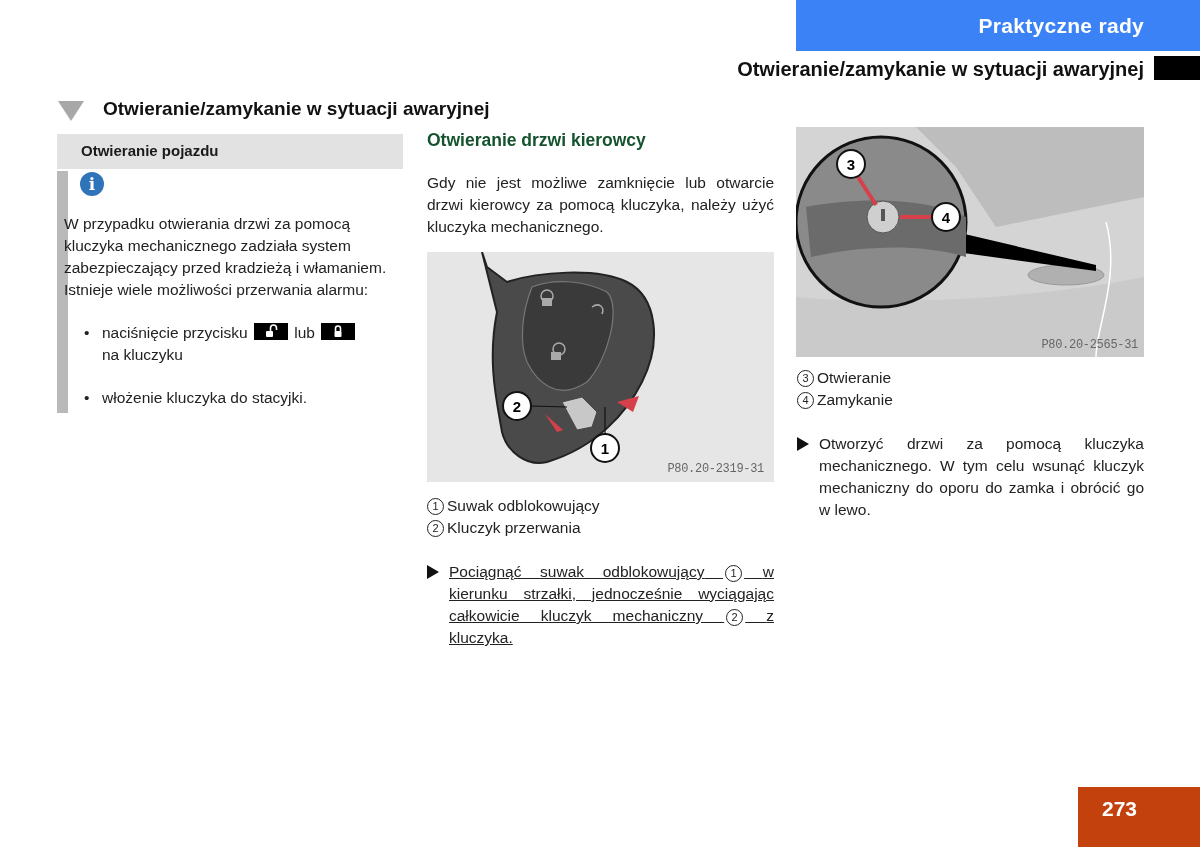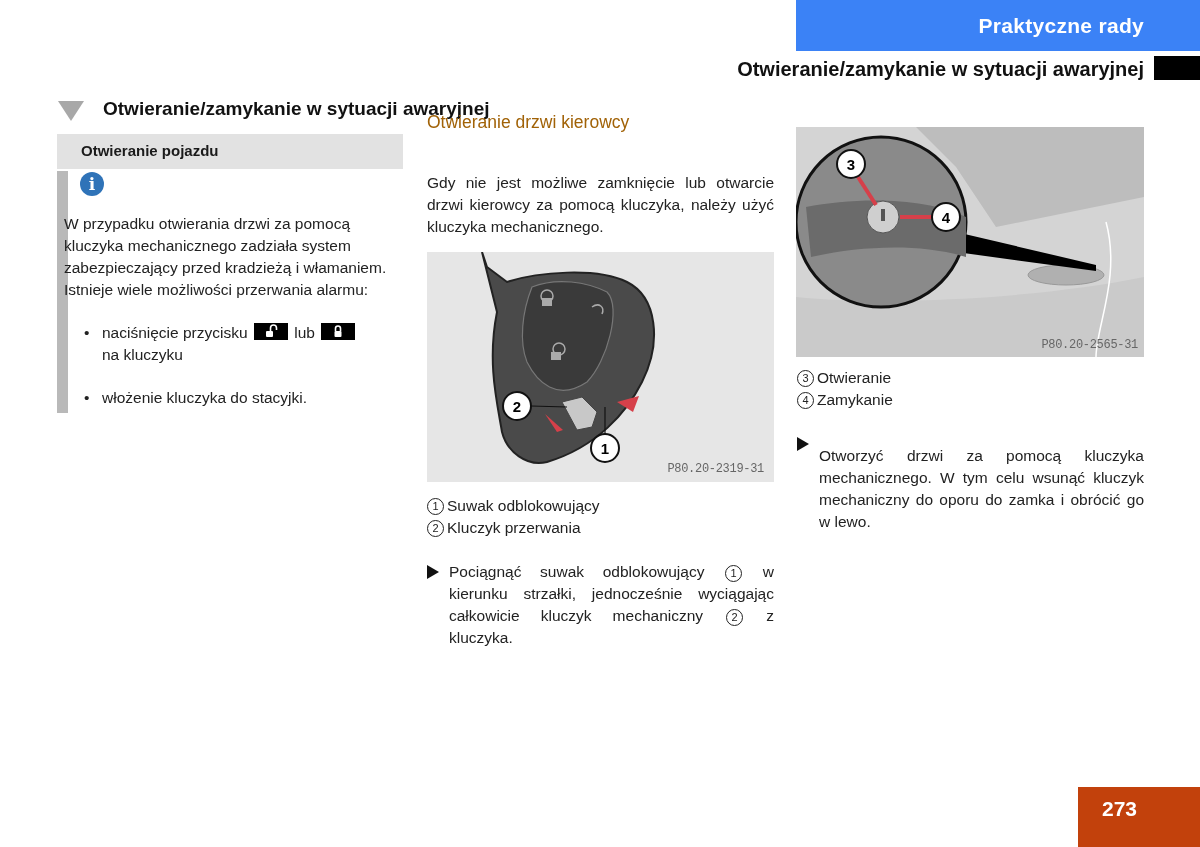--- a/index.html
+++ b/index.html
@@ -39,21 +39,21 @@
     }
     .body-text { font-size: 15.5px; line-height: 22px; color: #222; }
     .note-para { left: 64px; top: 213px; width: 330px; }
     .bullet { left: 84px; width: 320px; display: flex; }
     .bullet .dot { width: 18px; flex: none; }
     .key-btn {
       display: inline-block; width: 34px; height: 17px; background: #000;
       vertical-align: -2px; position: relative; margin: 0 2px;
     }
     .key-btn svg { position: absolute; left: 0; top: 0; }
-    .col2-head { left: 427px; top: 112px; font-weight: normal; font-size: 17.5px; color: #a16207; white-space: nowrap; }
+    .col2-head { left: 427px; top: 130px; font-weight: bold; font-size: 17.5px; color: #14532d; white-space: nowrap; }
     .col2-para { left: 427px; top: 172px; width: 347px; text-align: justify; }
     .fig1 { left: 427px; top: 252px; width: 347px; height: 230px; background: #e6e6e6; overflow: hidden; }
     .fig2 { left: 796px; top: 127px; width: 348px; height: 230px; background: #d7d7d7; overflow: hidden; }
     .fig-code { position: absolute; font-size: 12px; color: #666; font-family: Liberation Mono, monospace; letter-spacing: -0.3px; }
     .legend { display: flex; align-items: center; }
     .circ {
       display: inline-block; width: 15px; height: 15px; border: 1.2px solid #222; border-radius: 50%;
       font-size: 11px; line-height: 15px; text-align: center; margin-right: 3px; flex: none; box-sizing: content-box;
     }
     .circ.inline { margin: 0 2px; vertical-align: 0px; line-height: 15px; }
@@ -138,21 +138,21 @@
   <div class="legend">
     <span class="circ">1</span>
     <span>Suwak odblokowujący</span>
   </div>
   <div class="legend">
     <span class="circ">2</span>
     <span>Kluczyk przerwania</span>
   </div>
 </div>
 
-<div class="abs body-text step" style="left:427px; top:561px; width:347px;">
+<div class="abs body-text step" style="left:427px; top:561px; width:347px;text-decoration:underline;">
   <span class="arrow"></span>
   <span class="step-text" style="width:325px;">
     <span>Pociągnąć suwak odblokowujący</span>
     <span class="circ inline">1</span>
     <span>w kierunku strzałki, jednocześnie wyciągając całkowicie kluczyk mechaniczny</span>
     <span class="circ inline">2</span>
     <span>z kluczyka.</span>
   </span>
 </div>
 
@@ -184,18 +184,18 @@
     <span>Otwieranie</span>
   </div>
   <div class="legend">
     <span class="circ">4</span>
     <span>Zamykanie</span>
   </div>
 </div>
 
 <div class="abs body-text step" style="left:797px; top:433px; width:347px;">
   <span class="arrow"></span>
-  <span class="step-text" style="width:325px;margin-top:12px;">Otworzyć drzwi za pomocą kluczyka mechanicznego. W tym celu wsunąć kluczyk mechaniczny do oporu do zamka i obrócić go w lewo.</span>
+  <span class="step-text" style="width:325px;">Otworzyć drzwi za pomocą kluczyka mechanicznego. W tym celu wsunąć kluczyk mechaniczny do oporu do zamka i obrócić go w lewo.</span>
 </div>
 
 <div class="abs page-num">
   <span>273</span>
 </div>
 
 </body></html>

